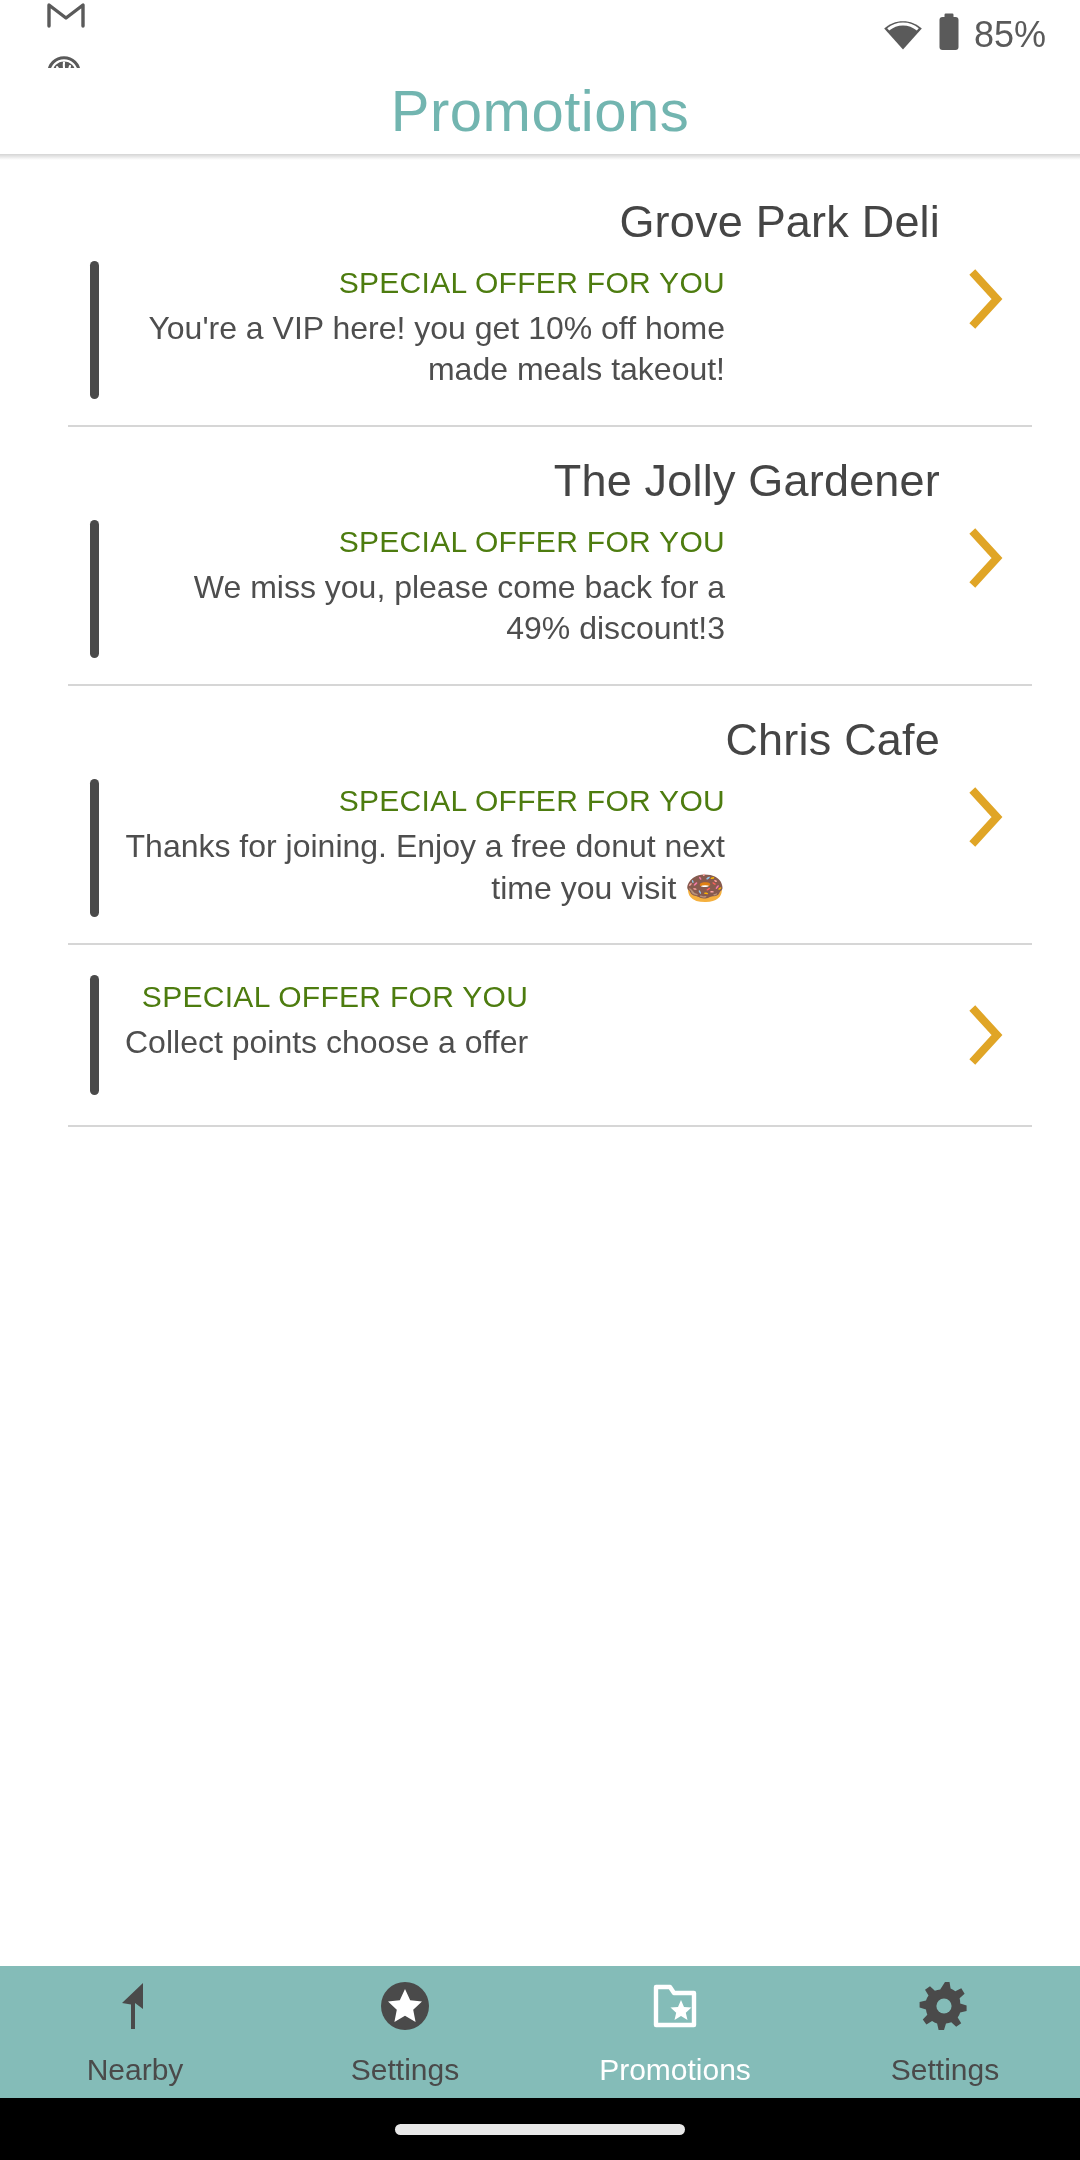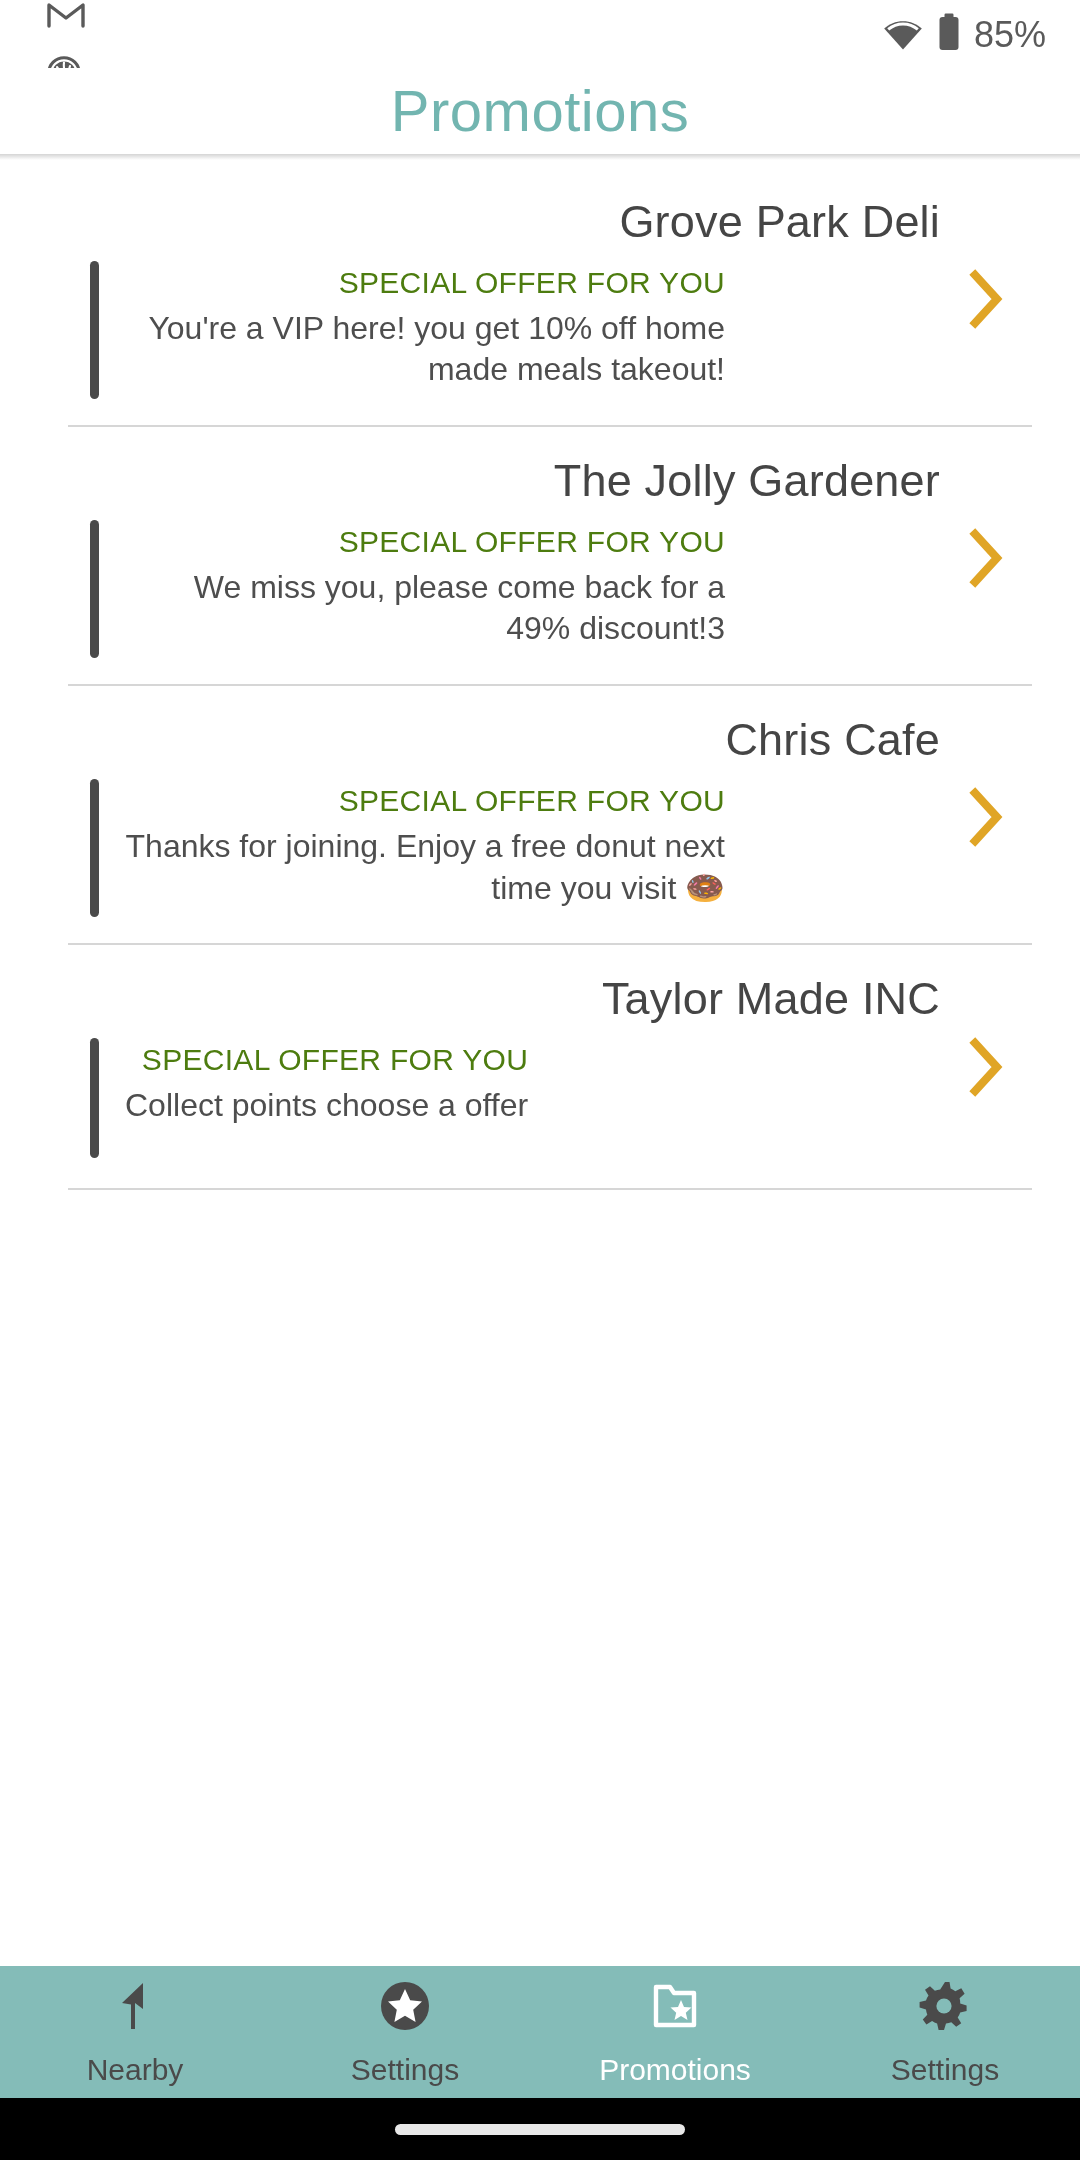--- a/index.html
+++ b/index.html
@@ -322,21 +322,20 @@
         </div>
       </div>
       <div class="divider"></div>
     </div>
 
     <div class="promo-spacer"></div>
 
     <div class="promo-item">
       <div class="promo-inner">
         <div class="promo-main">
-          <div class="merchant-name">Taylor Made INC</div>
           <div class="offer-block">
             <div class="offer-bar" style="min-height:120px"></div>
             <div class="offer-text">
               <div class="offer-heading">SPECIAL OFFER FOR YOU</div>
               <div class="offer-body">Collect points choose a offer</div>
             </div>
           </div>
         </div>
         <div class="chevron-wrap">
           <svg width="44" height="64" viewBox="0 0 44 64">

